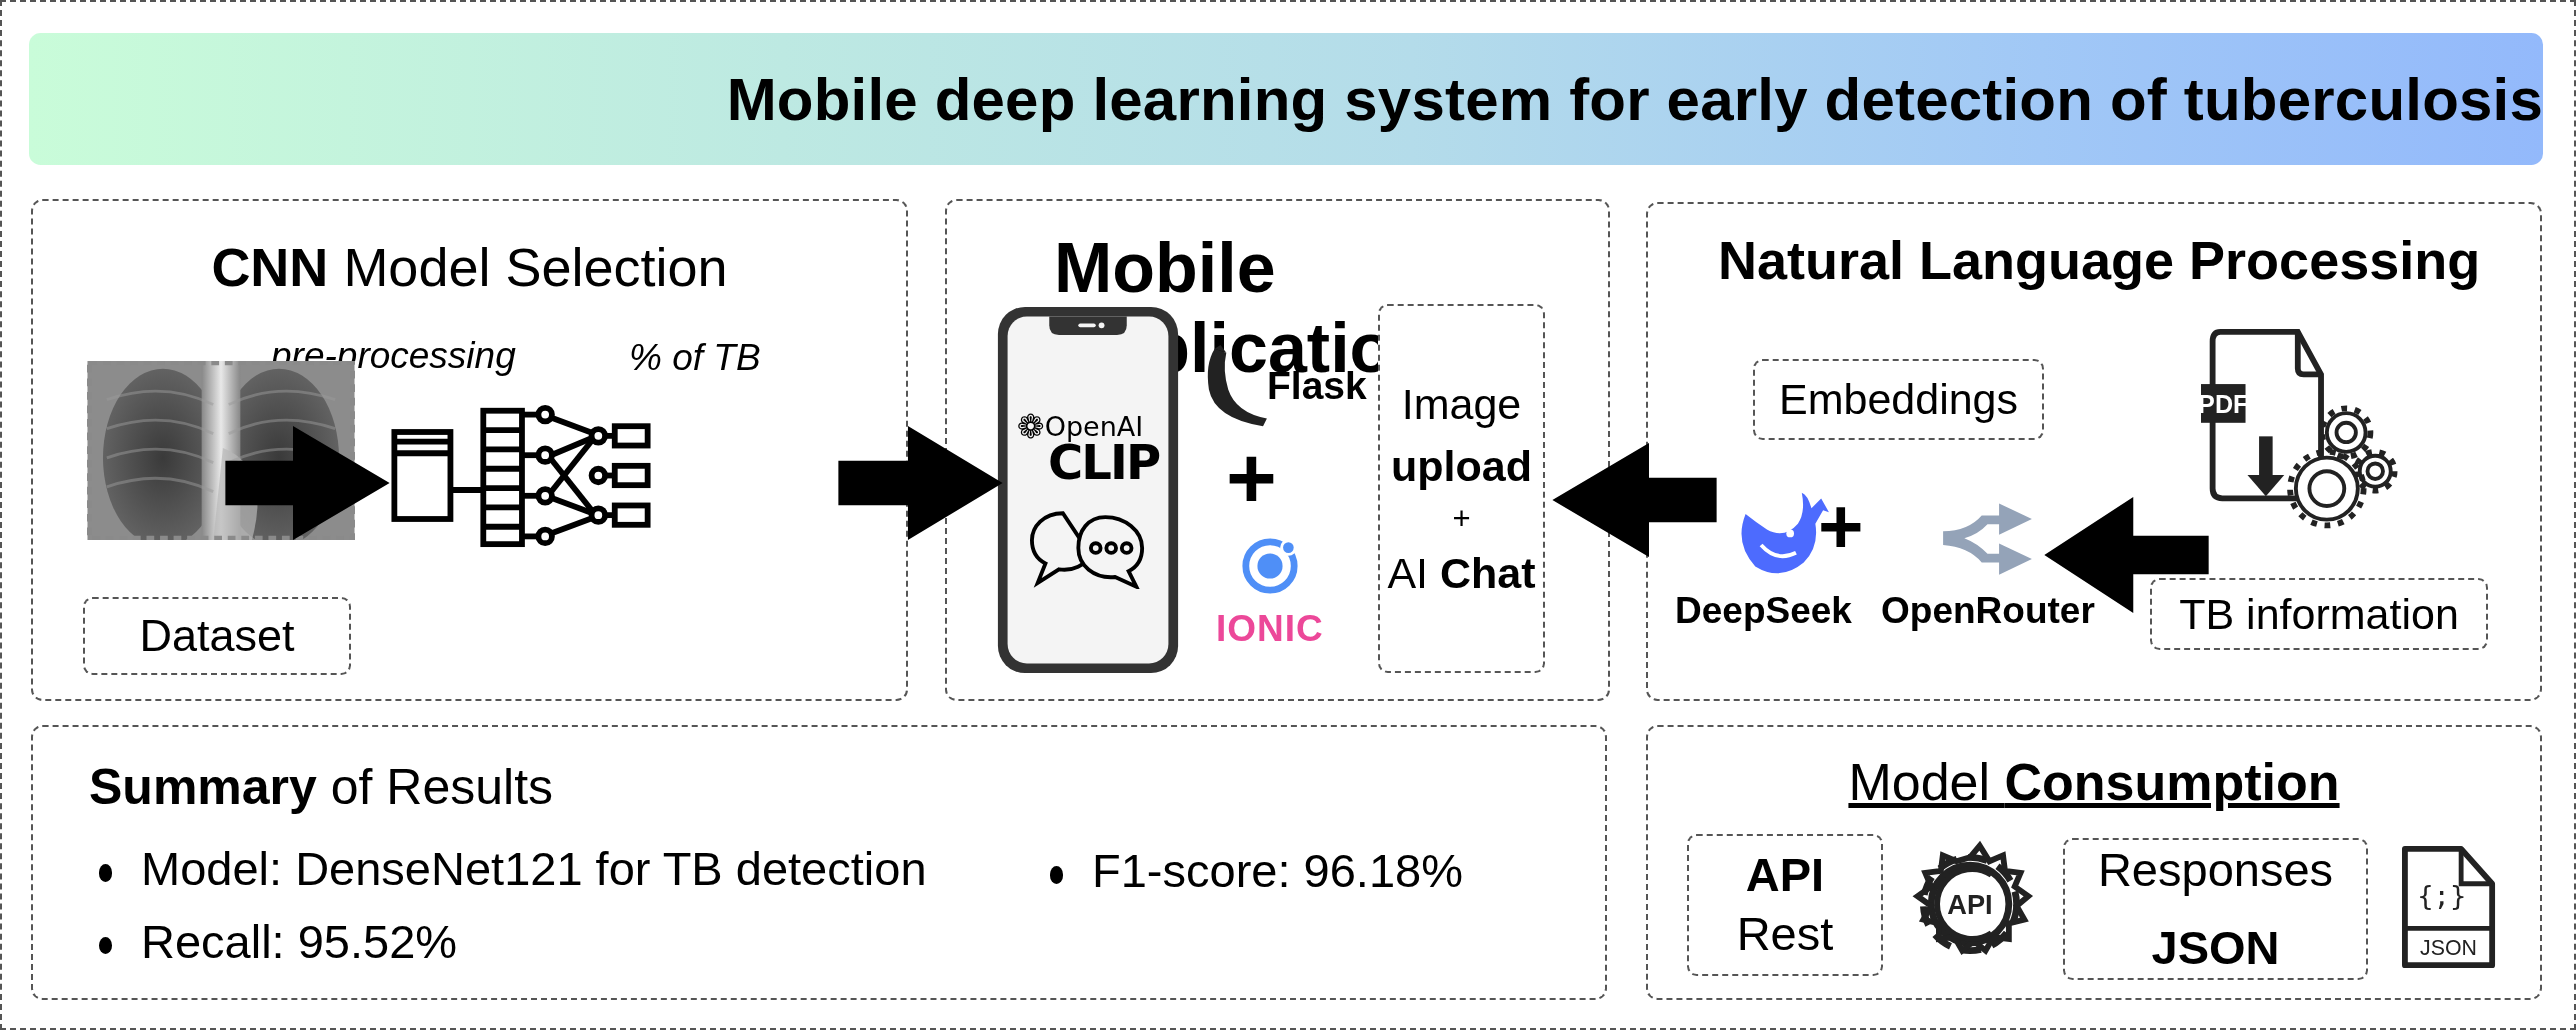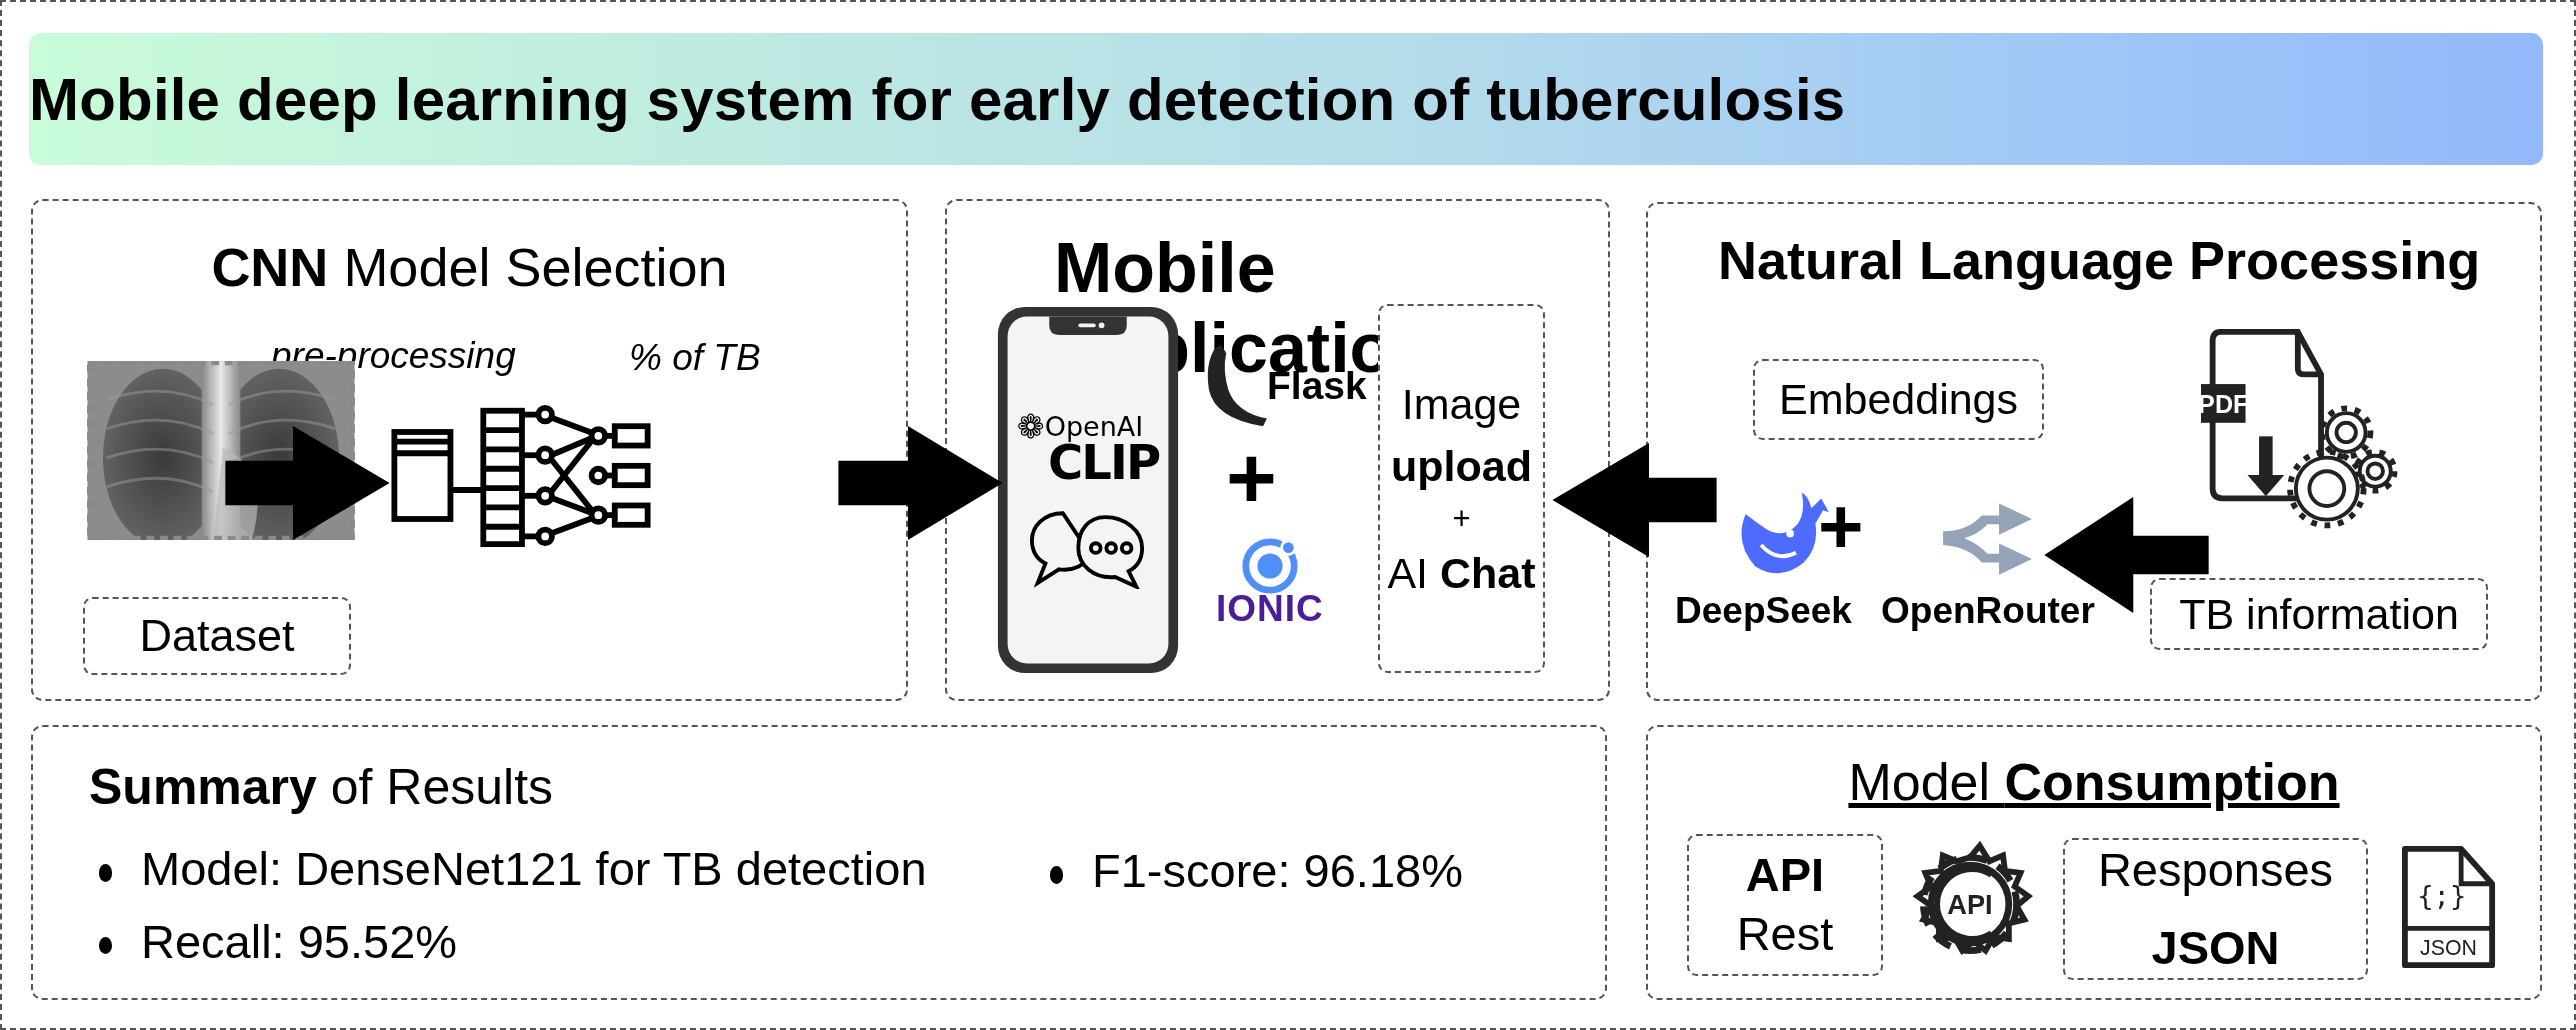--- a/index.html
+++ b/index.html
@@ -5,21 +5,21 @@
   * { box-sizing: border-box; margin: 0; padding: 0; }
   html, body { width: 2576px; height: 1030px; background: #ffffff; overflow: hidden; }
   body { font-family: "Liberation Sans", "DejaVu Sans", sans-serif; color: #000; position: relative; }
 
   .frame { position: absolute; left: 0; top: 0; width: 2576px; height: 1030px; border: 2.9px dashed #555; }
 
   .banner {
     position: absolute; left: 29px; top: 33px; width: 2514px; height: 132px;
     border-radius: 11.6px;
     background: linear-gradient(90deg, #c9fcd9 0%, #bde9e2 30%, #b4dcea 55%, #a1c8f6 80%, #93b9fb 100%);
-    display: flex; align-items: center; justify-content: flex-start;
+    display: flex; align-items: center; justify-content: flex-end;
   }
   .banner-title { font-size: 60px; font-weight: 700; letter-spacing: 0.2px; }
 
   .panel { position: absolute; border: 2.9px dashed #555; border-radius: 11.6px; background: #fff; }
   .panel-title { position: absolute; left: 0; right: 0; text-align: center; font-size: 54px; }
 
   .p-cnn { left: 31px; top: 199px; width: 877px; height: 502px; }
   .p-mobile { left: 945px; top: 199px; width: 665px; height: 502px; }
   .p-nlp { left: 1646px; top: 202px; width: 896px; height: 499px; }
   .p-summary { left: 31px; top: 725px; width: 1576px; height: 275px; }
@@ -179,21 +179,21 @@
 
   <div class="abs bold" style="left:279px; top:233px; font-size:87px; line-height:1;">+</div>
 
   <div class="abs" style="left:293px; top:335px;">
     <svg width="60" height="60" viewBox="0 0 62 62">
       <circle cx="31" cy="31" r="25" fill="none" stroke="#4f8ff7" stroke-width="7"></circle>
       <circle cx="31" cy="31" r="13" fill="#4f8ff7"></circle>
       <circle cx="50" cy="12" r="7" fill="#4f8ff7" stroke="#fff" stroke-width="3"></circle>
     </svg>
   </div>
-  <div class="abs bold" style="left:269px; top:387px; font-size:37px; color:#4c1d95; letter-spacing:1px;">IONIC</div>
+  <div class="abs bold" style="left:269px; top:407px; font-size:37px; color:#ec4899; letter-spacing:1px;">IONIC</div>
 
   <div class="dbox" style="left:431px; top:103px; width:167px; height:369px; font-size:43px; line-height:1.45;">
     <span>Image</span>
     <span class="bold">upload</span>
     <span style="font-size:31px;">+</span>
     <span><span>AI </span><span class="bold">Chat</span></span>
   </div>
 </div>
 
 <div class="abs" style="left:1552px; top:443px; z-index:5;">

